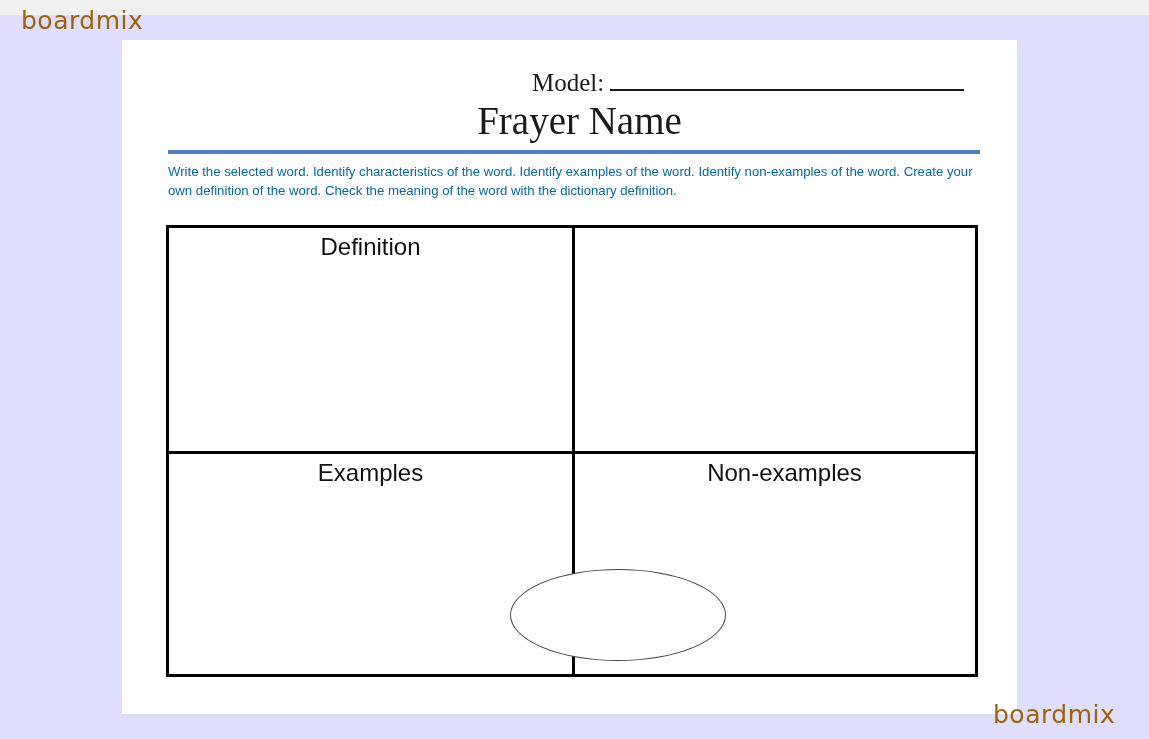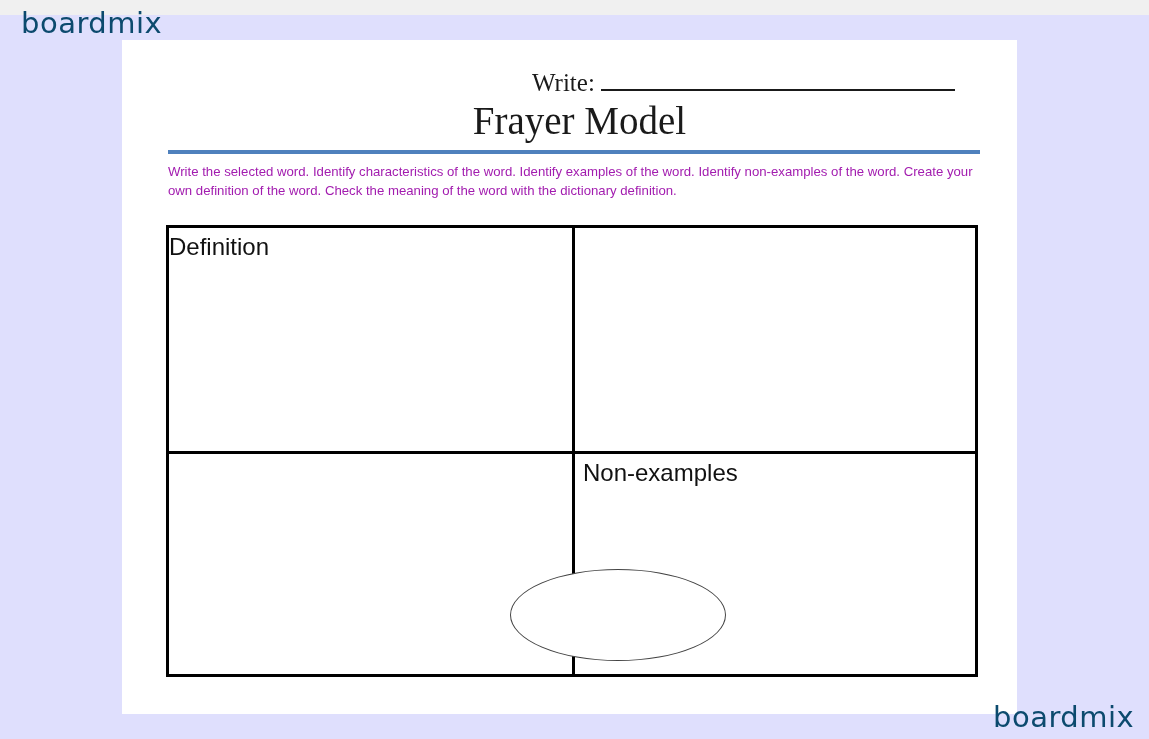--- a/index.html
+++ b/index.html
@@ -6,21 +6,21 @@
   body {
     width: 1149px; height: 739px; position: relative; overflow: hidden;
     background: #dfdffd;
     font-family: "Liberation Sans", sans-serif;
   }
   .topbar {
     position: absolute; left: 0; top: 0; width: 1149px; height: 15px;
     background: #f0f0f0;
   }
   .watermark {
-    position: absolute; color: #0c4a6e; font-size: 29px;
+    position: absolute; color: #a16207; font-size: 25px;
     font-family: "DejaVu Sans", sans-serif; letter-spacing: 0.5px;
   }
   .wm-top { left: 21px; top: 6px; }
   .wm-bottom { left: 993px; top: 700px; }
   .page {
     position: absolute; left: 122px; top: 40px; width: 895px; height: 674px;
     background: #ffffff;
   }
   .name-line {
     position: absolute; left: 410px; top: 27px; font-family: "Liberation Serif", serif;
@@ -34,56 +34,57 @@
     position: absolute; left: 0; width: 895px; top: 58px; text-align: center;
     font-family: "Liberation Serif", serif; font-size: 39px; color: #1a1a1a;
     padding-left: 20px; box-sizing: border-box;
   }
   .rule {
     position: absolute; left: 46px; top: 110px; width: 812px; height: 4px;
     background: #4f81bd;
   }
   .instructions {
     position: absolute; left: 46px; top: 122px; width: 812px;
-    font-size: 13.2px; line-height: 19px; color: #a21caf;
+    font-size: 13.2px; line-height: 19px; color: #0369a1;
   }
   .grid {
     position: absolute; left: 44px; top: 185px; width: 812px; height: 452px;
     border: 3px solid #000; box-sizing: border-box;
   }
   .vline { position: absolute; left: 403px; top: 0; width: 3px; height: 100%; background: #000; }
   .hline { position: absolute; left: 0; top: 223px; width: 100%; height: 3px; background: #000; }
   .quad-label {
-    position: absolute; width: 403px; font-size: 24px; color: #111;
+    position: absolute; width: 403px; text-align: center; font-size: 24px; color: #111;
   }
   .q-def { left: 0; top: 5px; }
   .q-char { left: 406px; top: 5px; }
   .q-ex { left: 0; top: 231px; }
   .q-nonex { left: 406px; top: 231px; padding-left: 8px; }
   .ellipse {
     position: absolute; left: 341px; top: 341px; width: 216px; height: 92px;
     border: 1.3px solid #444; border-radius: 50%; background: #fff; box-sizing: border-box;
   }
 </style>
 </head>
 <body>
 
 <div class="topbar"></div>
 <div class="watermark wm-top">boardmix</div>
 
 <div class="page">
   <div class="name-line">
-    <span>Write:</span><span class="blank"></span>
+    <span>Model:</span><span class="blank"></span>
   </div>
-  <div class="title">Frayer Model</div>
+  <div class="title">Frayer Name</div>
   <div class="rule"></div>
   <div class="instructions">Write the selected word.  Identify characteristics of the word.  Identify examples of the word.  Identify non-examples of the word.  Create your own definition of the word.  Check the meaning of the word with the dictionary definition.</div>
 
   <div class="grid">
     <div class="vline"></div>
     <div class="hline"></div>
     <div class="quad-label q-def">Definition</div>
+    <div class="quad-label q-ex">Examples</div>
     <div class="quad-label q-nonex">Non-examples</div>
     <div class="ellipse"></div>
   </div>
 </div>
 
 <div class="watermark wm-bottom">boardmix</div>
 
 </body></html>

